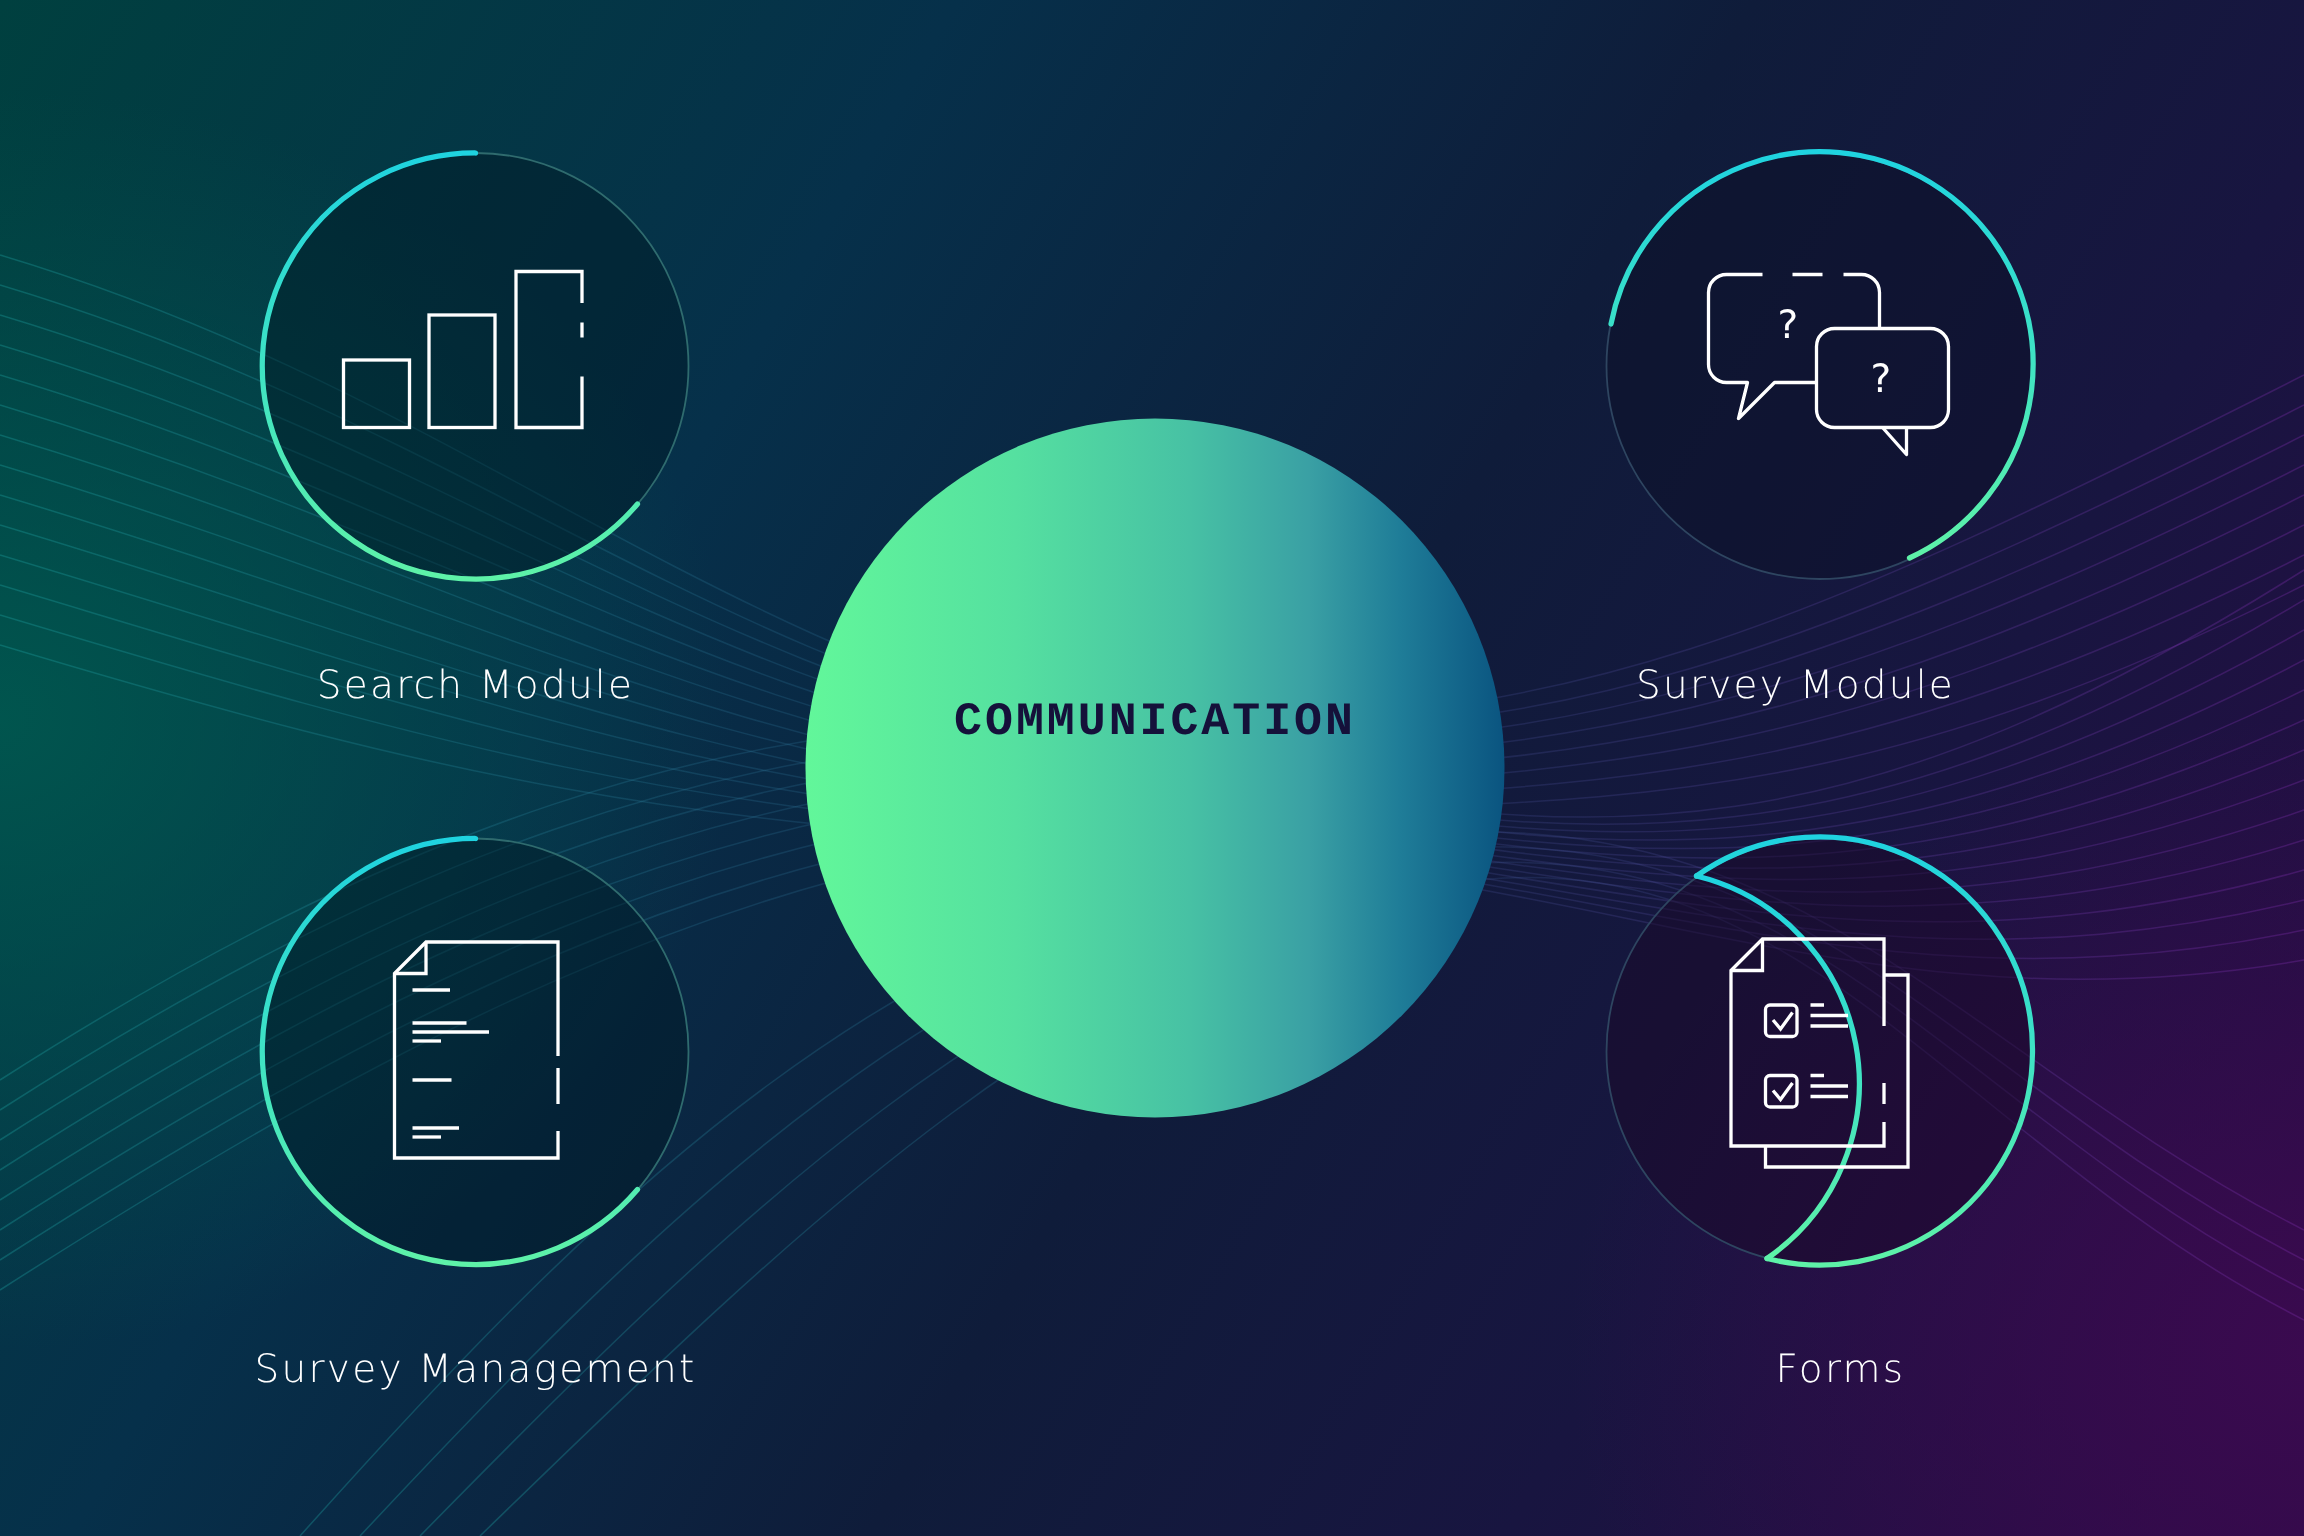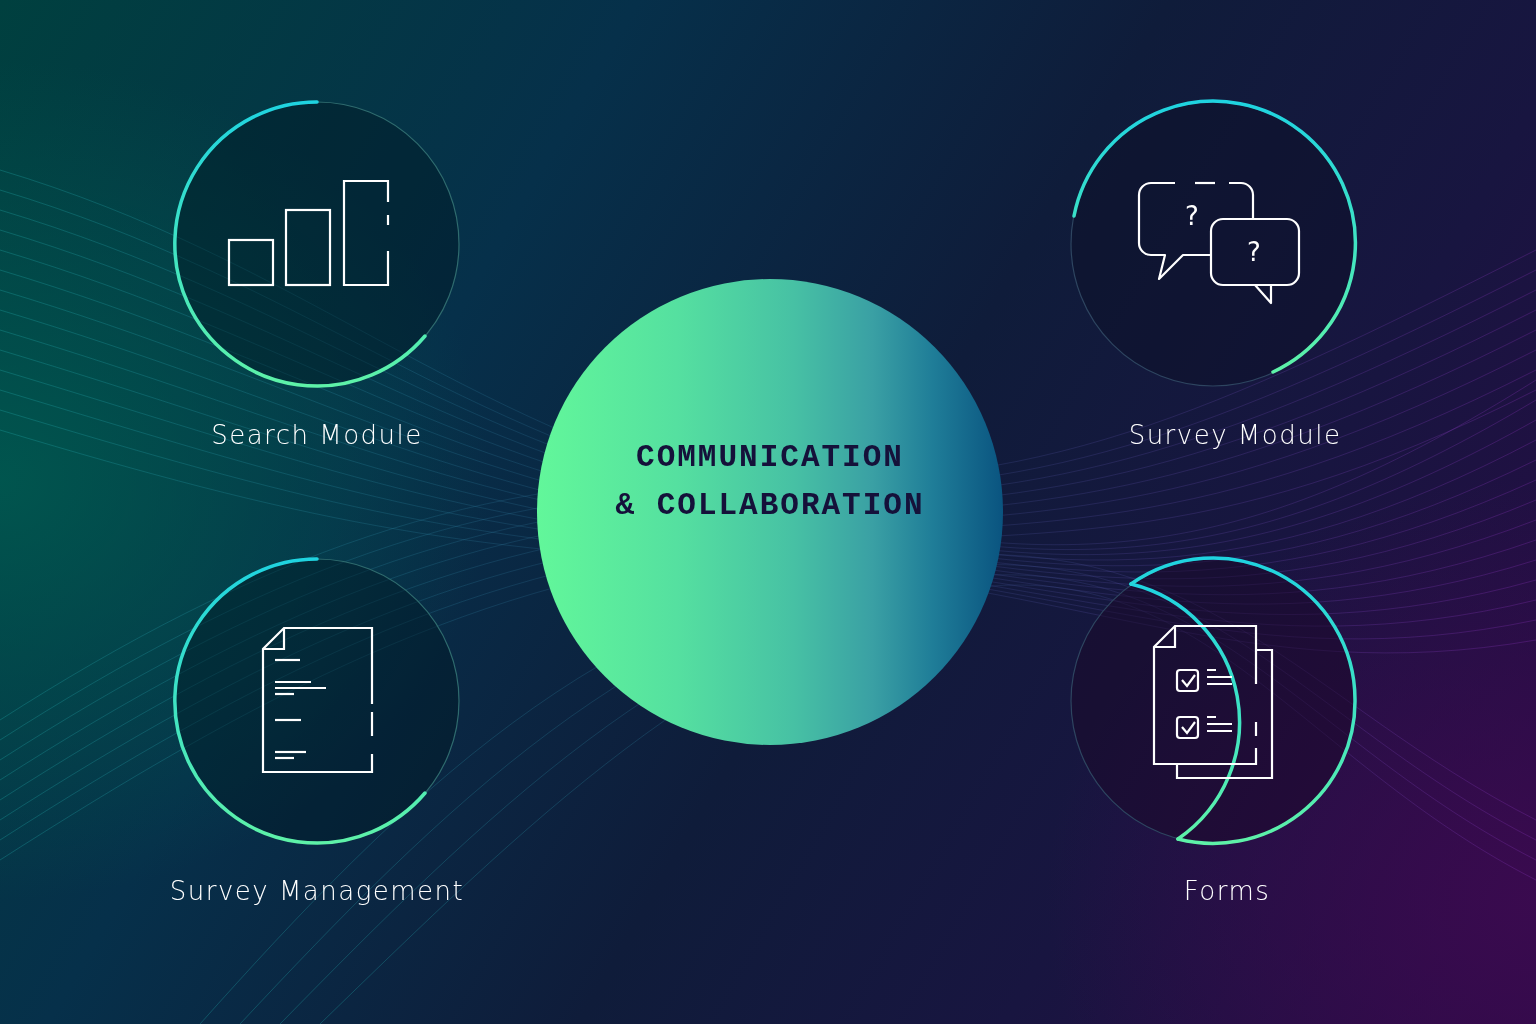--- a/index.html
+++ b/index.html
@@ -12,21 +12,21 @@
       linear-gradient(120deg, #00403f 0%, #06304a 30%, #0f1c3a 55%, #181540 75%, #2a0a45 100%);
   }
   .waves { position: absolute; inset: 0; width: 1536px; height: 1024px; pointer-events: none; }
   .node {
     position: absolute; width: 290px; height: 290px;
   }
   .node svg.ring { position: absolute; inset: 0; }
   .node .icon { position: absolute; }
   .label {
     position: absolute; color: #ffffff; font-size: 26px; letter-spacing: 1.5px;
-    text-align: center; width: 400px; font-family: "DejaVu Sans", sans-serif; font-weight: 300;
+    text-align: center; width: 400px; font-family: "DejaVu Sans", sans-serif; font-weight: 300; margin-top: 22px;
   }
   .center {
     position: absolute; left: 537px; top: 279px; width: 466px; height: 466px; border-radius: 50%;
     background: linear-gradient(90deg, #62f79a 0%, #55e0a0 30%, #47c1a4 55%, #3aa0a4 72%, #1f7d98 85%, #0a5480 100%);
     display: flex; flex-direction: column; align-items: center; justify-content: center;
   }
   .center .line {
     font-family: Liberation Mono, monospace; font-weight: bold; font-size: 31px;
     letter-spacing: 2px; line-height: 48px; text-align: center;
   }
@@ -113,21 +113,21 @@
       <path d="M42 4 H18 a12 12 0 0 0 -12 12 V64 a12 12 0 0 0 12 12 H32 L26 100 L50 76 H78"></path>
       <path d="M62 4 H82"></path>
       <path d="M96 4 H108 a12 12 0 0 1 12 12 V40"></path>
       <rect x="78" y="40" width="88" height="66" rx="12"></rect>
       <path d="M122 106 L138 124 V106"></path>
     </g>
     <text x="52" y="46" fill="#ffffff" font-size="26" font-family="DejaVu Sans, sans-serif">?</text>
     <text x="114" y="82" fill="#ffffff" font-size="26" font-family="DejaVu Sans, sans-serif">?</text>
   </svg>
 </div>
-<div class="label" style="left:1035px; top:420px;">Survey Module</div>
+<div class="label" style="left:997px; top:420px;">Survey Module</div>
 
 <div class="node" style="left:172px; top:556px;">
   <svg class="ring" width="290" height="290" viewBox="0 0 290 290">
     <defs>
       <linearGradient id="rg3" x1="0" y1="0" x2="0" y2="1">
         <stop offset="0" stop-color="#1fd3e0"></stop>
           <stop offset="1" stop-color="#5ef2a8"></stop>
       </linearGradient>
     </defs>
     <circle cx="145" cy="145" r="142" fill="rgba(0,25,35,0.45)" stroke="#2f6b6e" stroke-width="1.2"></circle>
@@ -175,15 +175,14 @@
       <path d="M30 105 L35 111 L43 100"></path>
       <path d="M55 95 H64 M55 102 H80 M55 109 H80"></path>
     </g>
   </svg>
 </div>
 <div class="label" style="left:1027px; top:876px;">Forms</div>
 
 <div class="center">
   <div class="text-wrap">
     <div class="line dark">COMMUNICATION</div>
-    <div class="line dark">&amp; COLLABORATION</div>
   </div>
 </div>
 
 </body></html>

